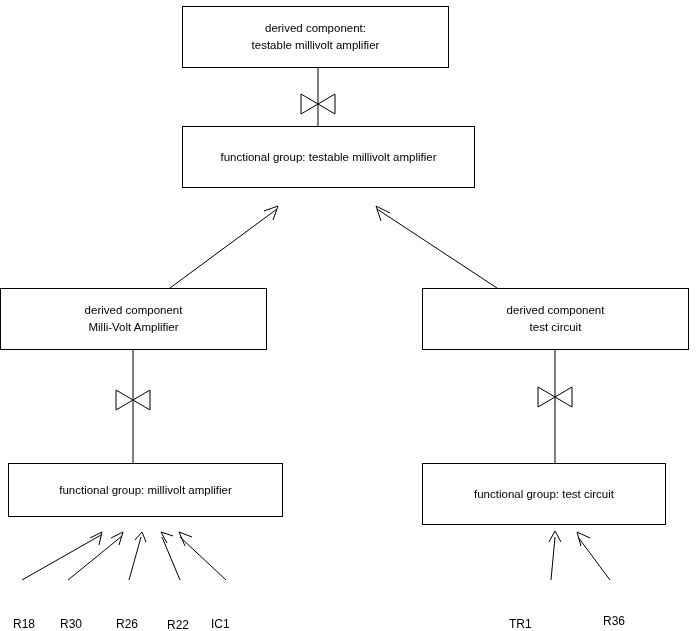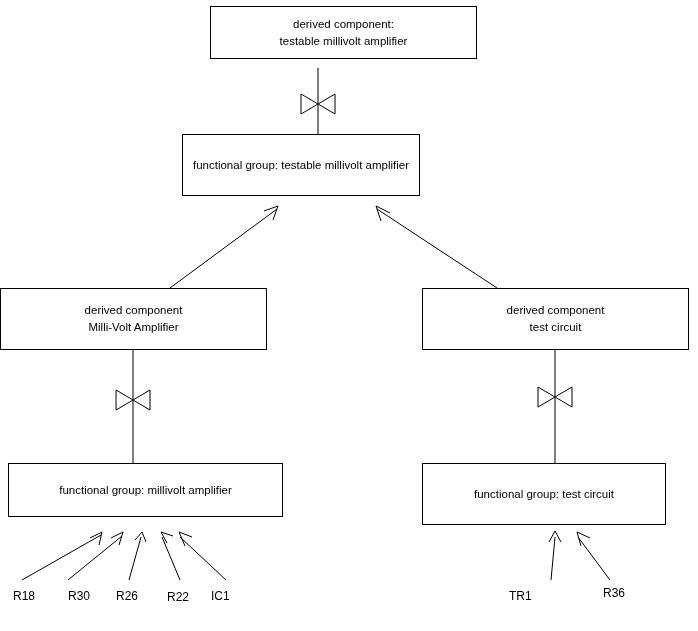--- a/index.html
+++ b/index.html
@@ -31,20 +31,21 @@
     line-height: 1.45;
     z-index: 3;
     white-space: pre-line;
   }
   .leaf-label {
     position: absolute;
     font-size: 12px;
     color: #000000;
     z-index: 3;
     white-space: nowrap;
+    margin-top: 28px;
   }
   svg.edges {
     position: absolute;
     left: 0;
     top: 0;
     width: 698px;
     height: 631px;
     z-index: 1;
   }
   svg.edges line, svg.edges path, svg.edges polyline {
@@ -97,36 +98,36 @@
     <line x1="226" y1="580" x2="180" y2="537" stroke-width="1"></line>
     <polyline points="185,546 179,532 192,537" stroke-width="1"></polyline>
 
     <line x1="551" y1="580" x2="555" y2="537" stroke-width="1"></line>
     <polyline points="549,542 555,531 561,542" stroke-width="1"></polyline>
 
     <line x1="610" y1="580" x2="578" y2="537" stroke-width="1"></line>
     <polyline points="581,546 577,532 590,538" stroke-width="1"></polyline>
   </svg>
 
-  <div class="node" style="left:182px; top:6px; width:267px; height:53px;margin-left:28px;">derived component:
+  <div class="node" style="left:182px; top:6px; width:267px; height:62px;">derived component:
 testable millivolt amplifier</div>
 
-  <div class="node" style="left:182px; top:134px; width:238px; height:62px;">functional group: testable millivolt amplifier</div>
+  <div class="node" style="left:182px; top:126px; width:293px; height:62px;">functional group: testable millivolt amplifier</div>
 
   <div class="node" style="left:0px; top:288px; width:267px; height:62px;">derived component
 Milli-Volt Amplifier</div>
 
   <div class="node" style="left:422px; top:288px; width:267px; height:62px;">derived component
 test circuit</div>
 
   <div class="node" style="left:8px; top:463px; width:275px; height:54px;">functional group: millivolt amplifier</div>
 
   <div class="node" style="left:422px; top:463px; width:244px; height:62px;">functional group: test circuit</div>
 
   <div class="leaf-label" style="left:13px; top:589px;">R18</div>
-  <div class="leaf-label" style="left:68px; top:589px;">R30</div>
+  <div class="leaf-label" style="left:60px; top:589px;">R30</div>
   <div class="leaf-label" style="left:116px; top:589px;">R26</div>
   <div class="leaf-label" style="left:167px; top:590px;">R22</div>
   <div class="leaf-label" style="left:211px; top:589px;text-align:center;">IC1</div>
   <div class="leaf-label" style="left:509px; top:589px;">TR1</div>
   <div class="leaf-label" style="left:603px; top:586px;">R36</div>
 
 </div>
 
 </body></html>

